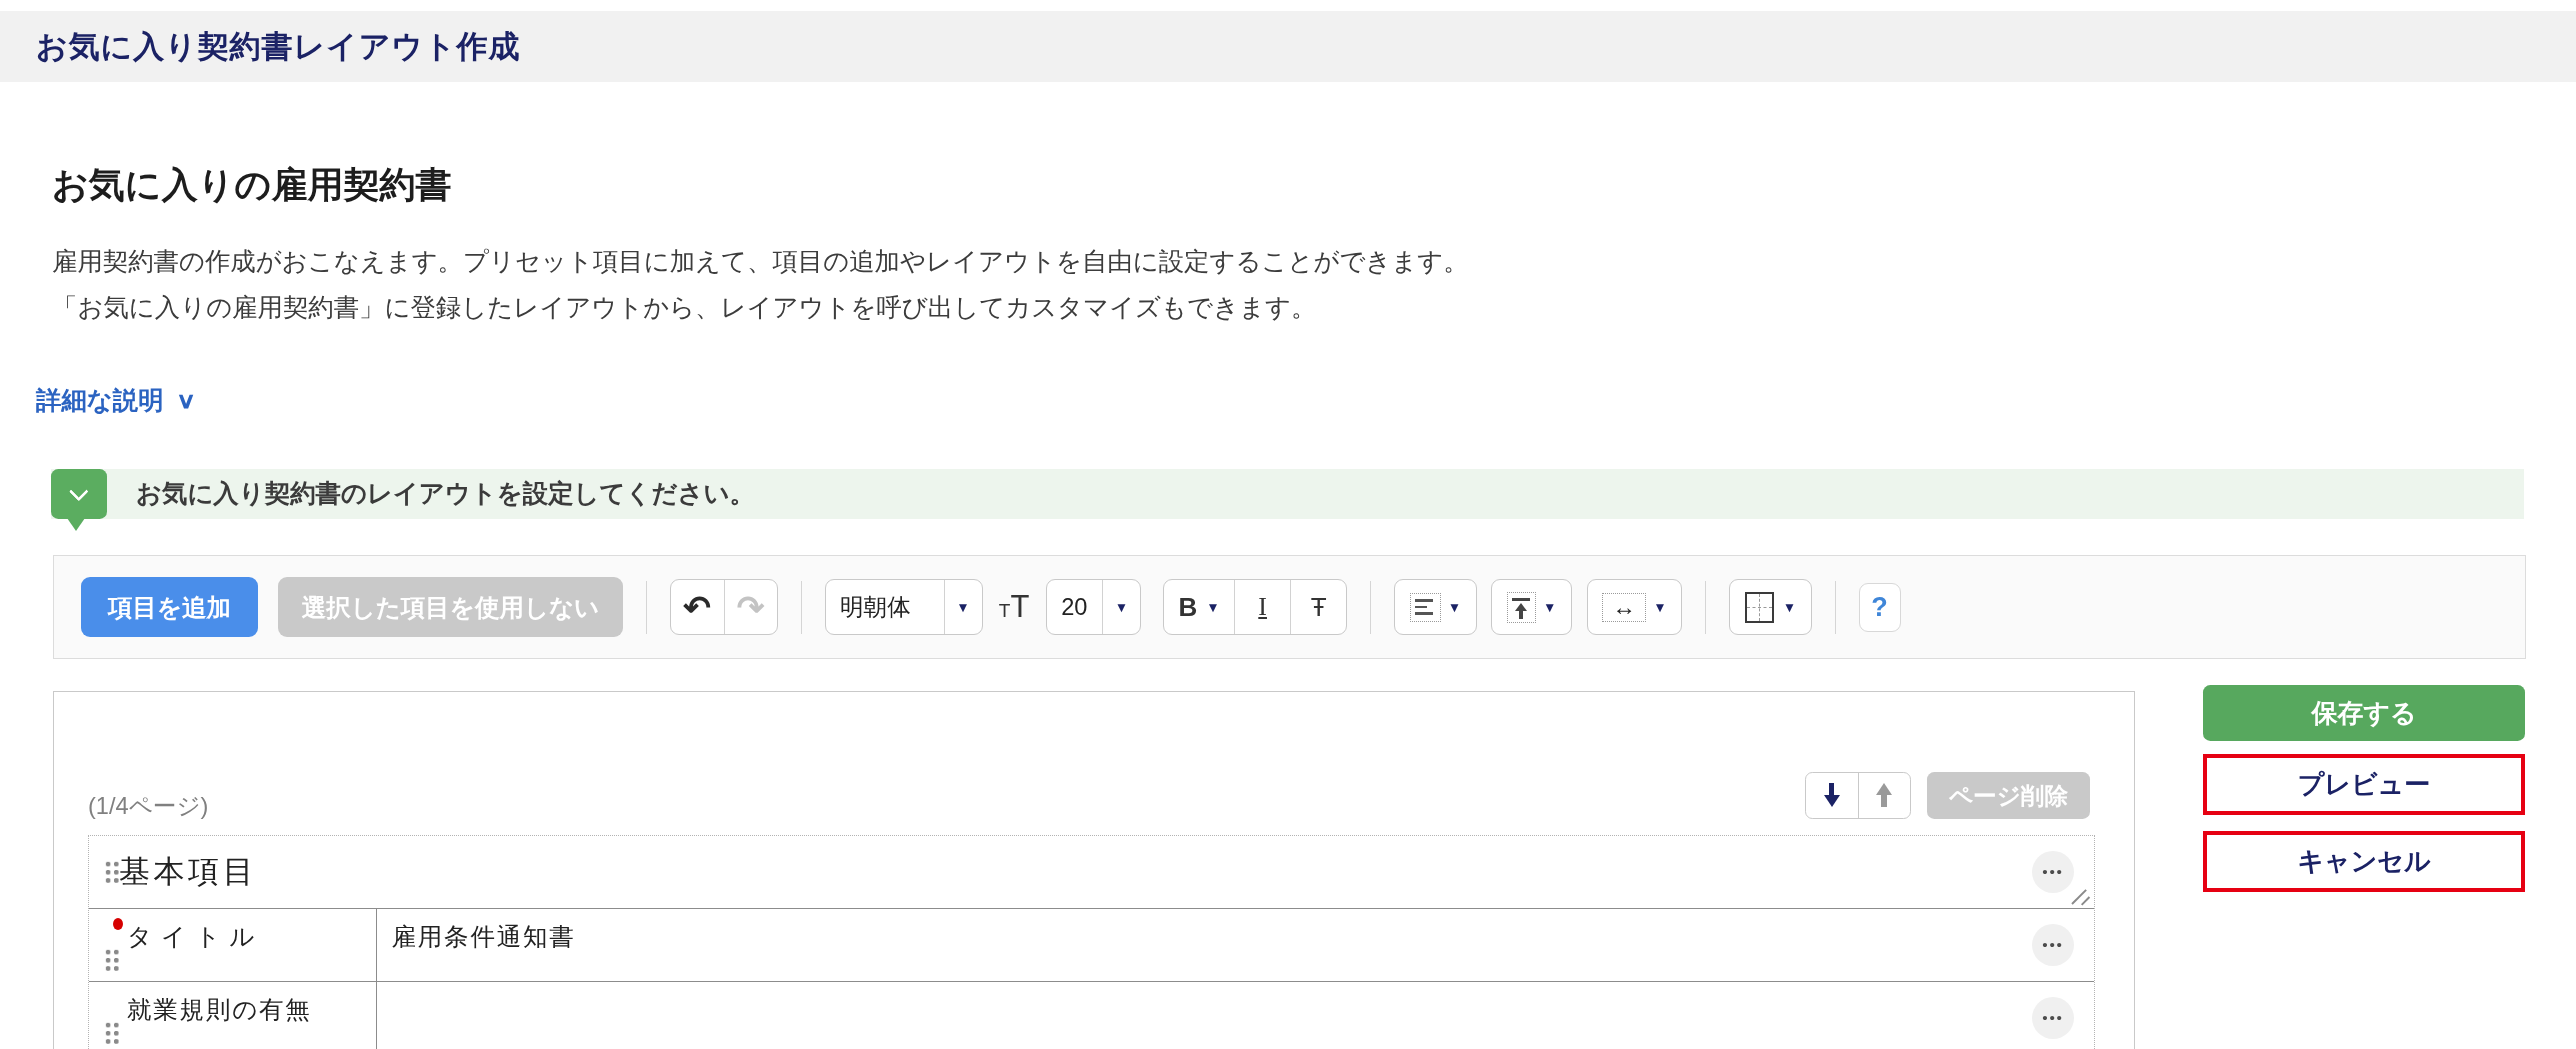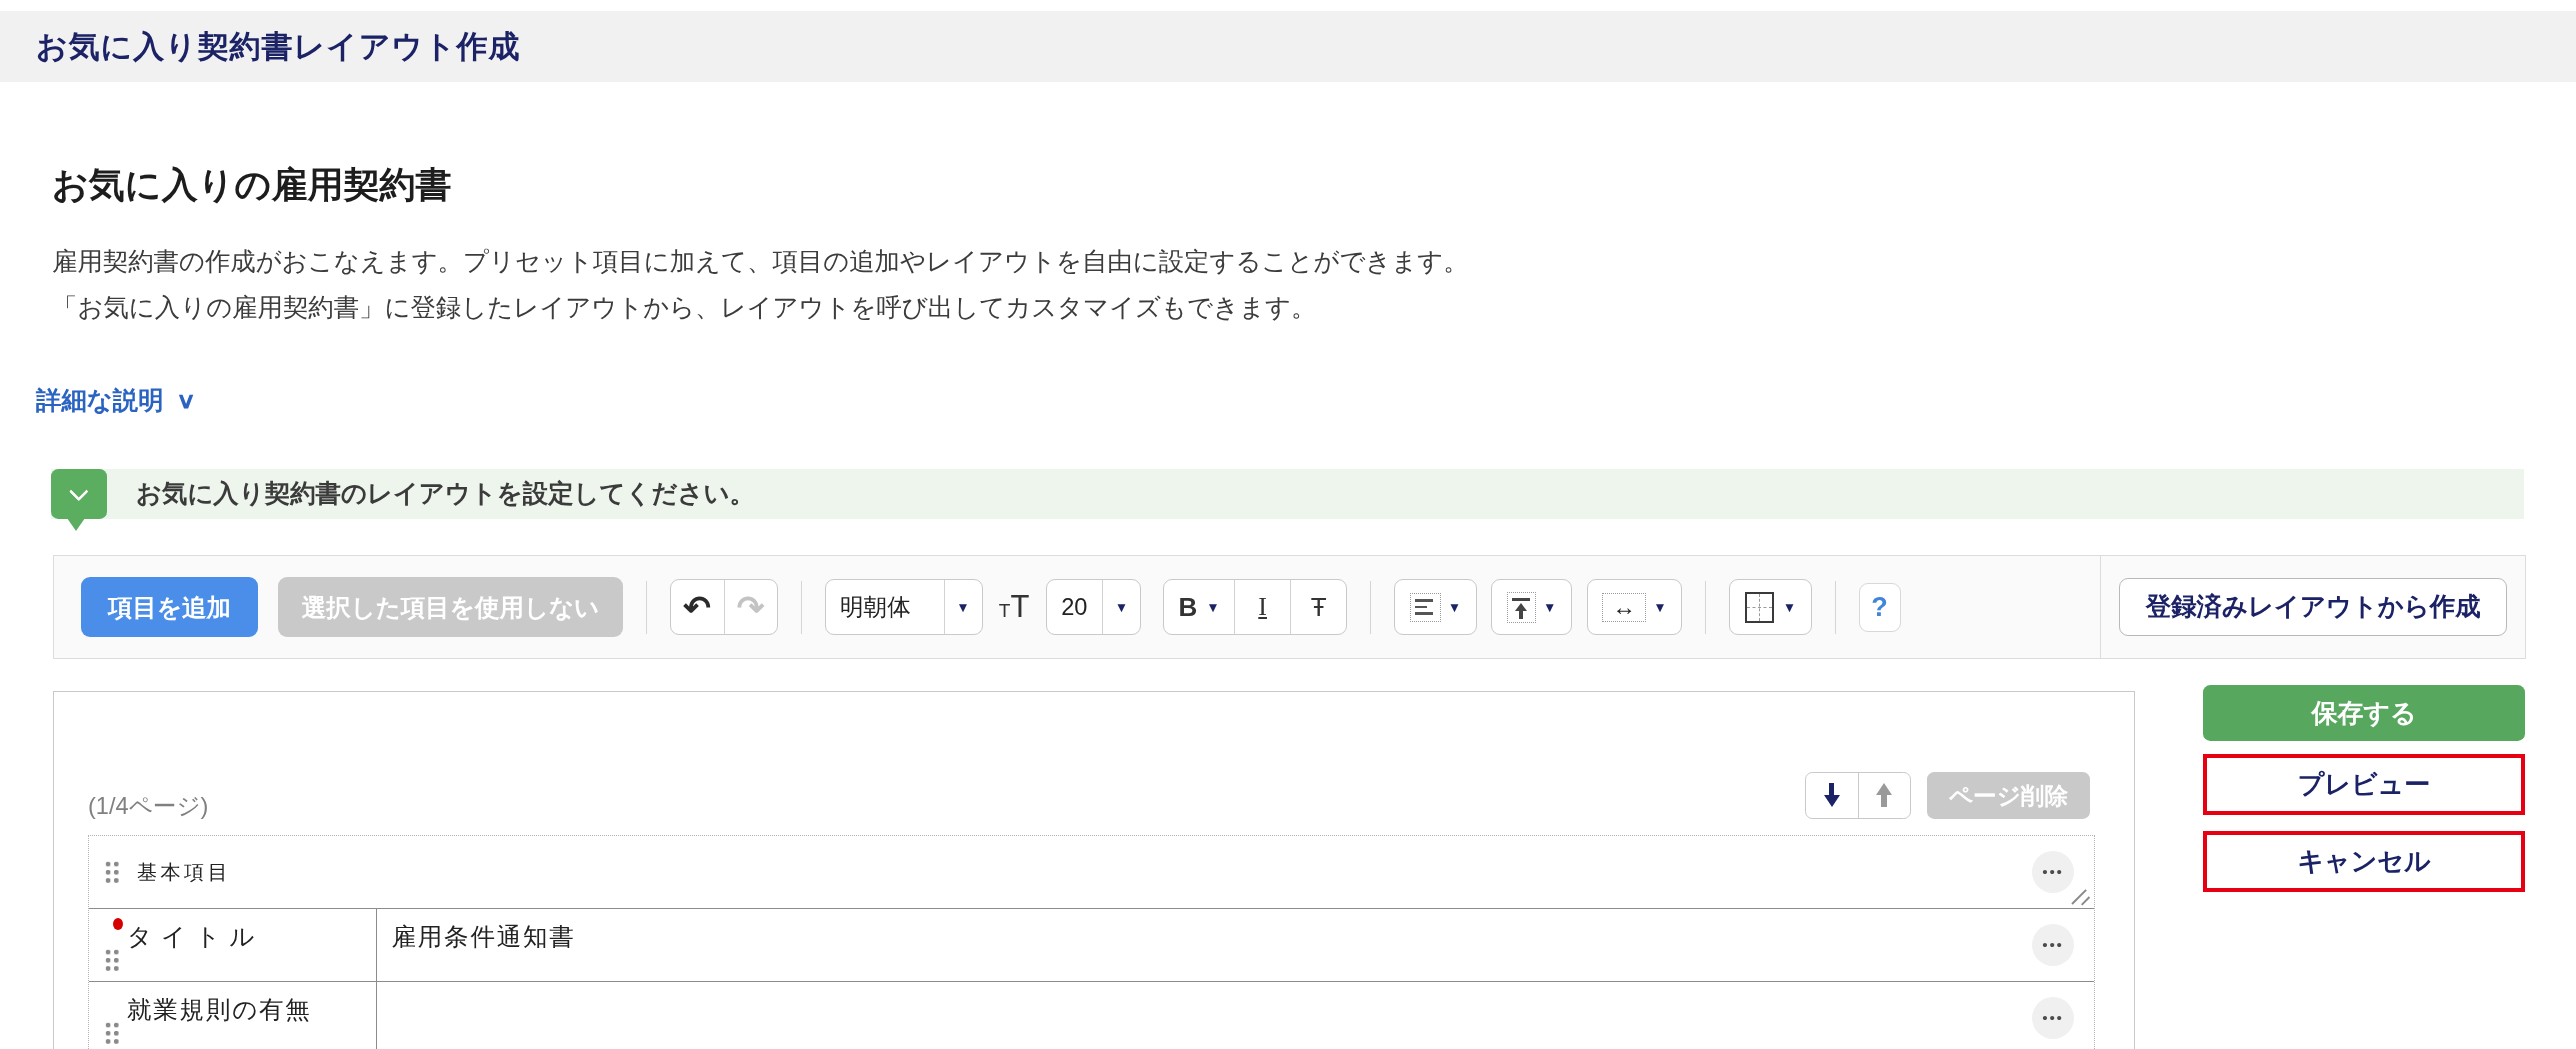--- a/index.html
+++ b/index.html
@@ -89,21 +89,21 @@
   .arr-up .head { top:0; border-bottom:12.7px solid #9a9a9a; }
   .btn-delete-page { height:47px; padding:0 22px; background:#c9c9c9; border-radius:7.3px;
     color:#fff; font-size:23.6px; font-weight:bold; }
 
   .page-region { position:absolute; left:34px; top:143px; width:2007px;
     border:0.9px dotted #b3b3b3; border-bottom:none; }
   .drag-handle { width:15.4px; height:23.6px; flex:none; cursor:grab;
     background-image:radial-gradient(circle, #8a8a8a 2.3px, transparent 2.7px);
     background-size:8.2px 8.2px; }
   .section-row { position:relative; height:72px; display:flex; align-items:center; padding-left:14.5px; }
-  .section-title { margin-left:18px; font-family:Liberation Sans, sans-serif; font-size:20px;
+  .section-title { font-family:Liberation Sans, sans-serif; font-size:31px;
     color:#222; letter-spacing:3.6px; }
   .more-btn { position:absolute; right:20px; top:50%; transform:translateY(-50%);
     width:42px; height:42px; border-radius:50%; background:#f0f0f0; color:#4d4d4d;
     display:flex; align-items:center; justify-content:center; font-size:15.4px; letter-spacing:1.8px; cursor:pointer; }
   .resize-handle { position:absolute; right:3.6px; bottom:1.8px; width:23.6px; height:20px; cursor:nwse-resize; }
   .resize-handle::before { content:""; position:absolute; right:1.8px; bottom:8.2px; width:20px; height:1.8px;
     background:#8a8a8a; transform:rotate(-45deg); }
   .resize-handle::after { content:""; position:absolute; right:-0.9px; bottom:4.5px; width:11px; height:1.8px;
     background:#8a8a8a; transform:rotate(-45deg); }
 
@@ -239,23 +239,20 @@
     <div class="tb-cell">
       <span class="border-ico"></span>
       <span class="caret">▼</span>
     </div>
   </div>
 
   <div class="tb-sep"></div>
 
   <div class="btn tb-help">?</div>
 
-  <div class="tb-right">
-    <div class="btn btn-create">登録済みレイアウトから作成</div>
-  </div>
 </div>
 
 <div class="doc-card">
   <div class="page-indicator">(1/4ページ)</div>
 
   <div class="page-controls">
     <div class="move-group">
       <div class="move-cell">
         <span class="arr arr-down">
             <span class="stem"></span>

